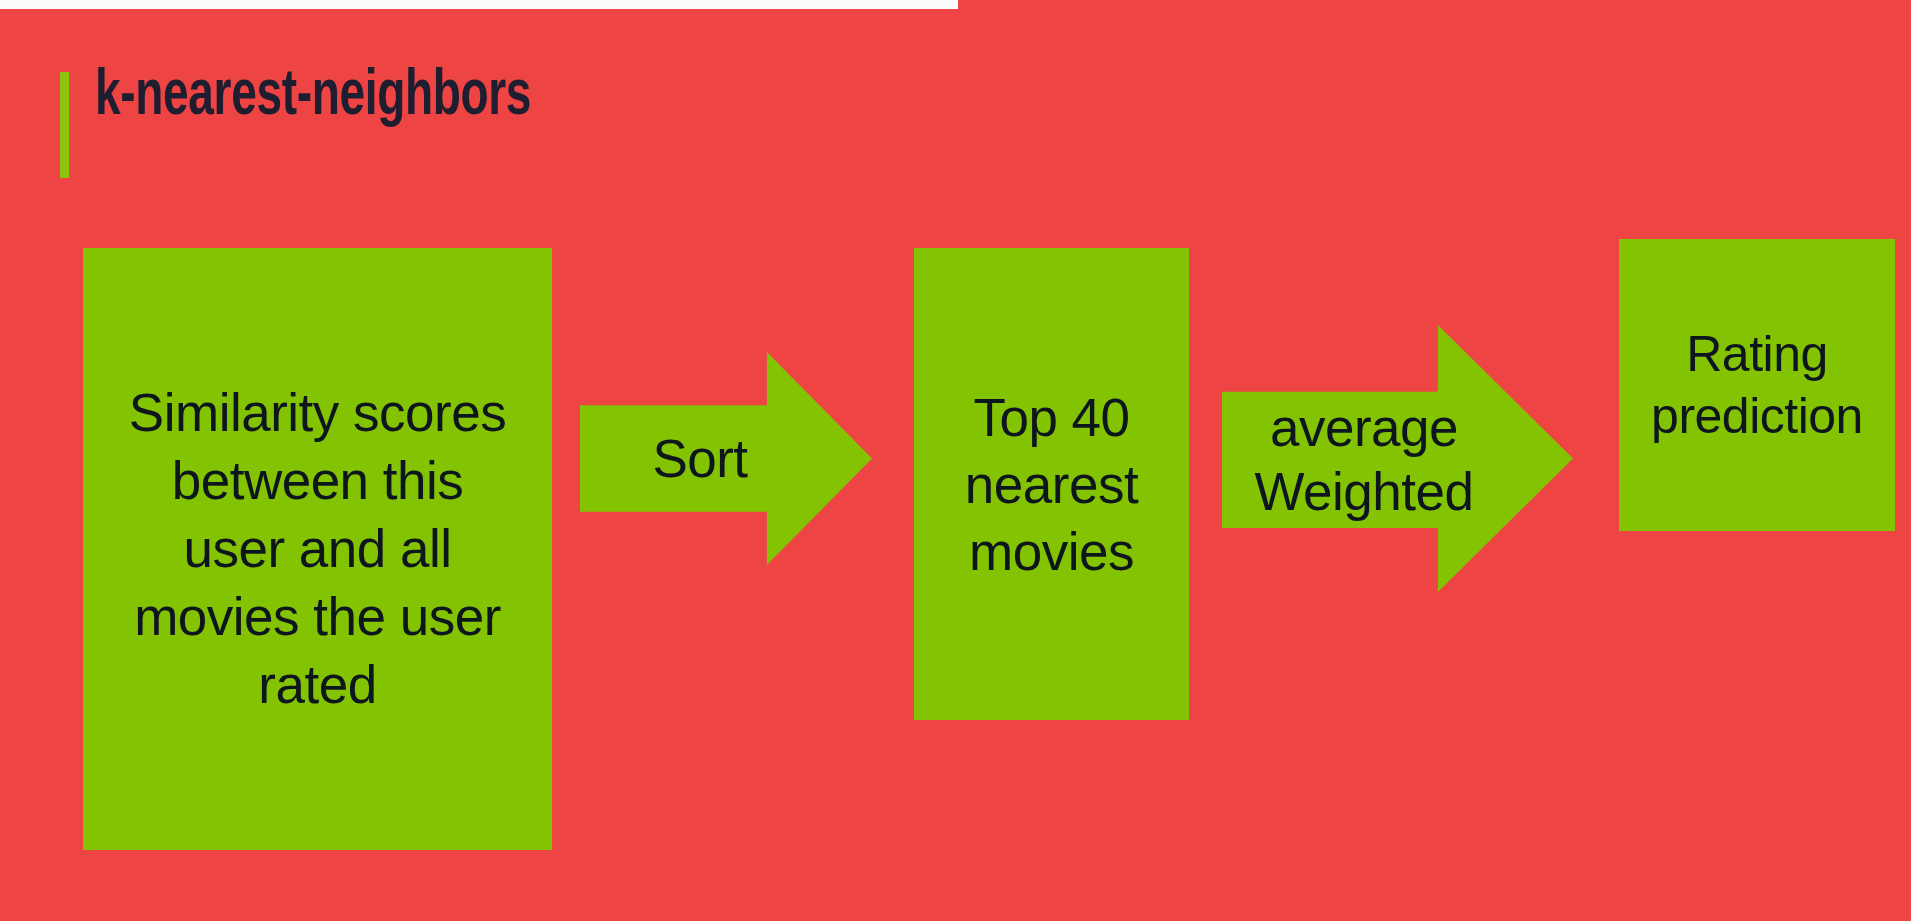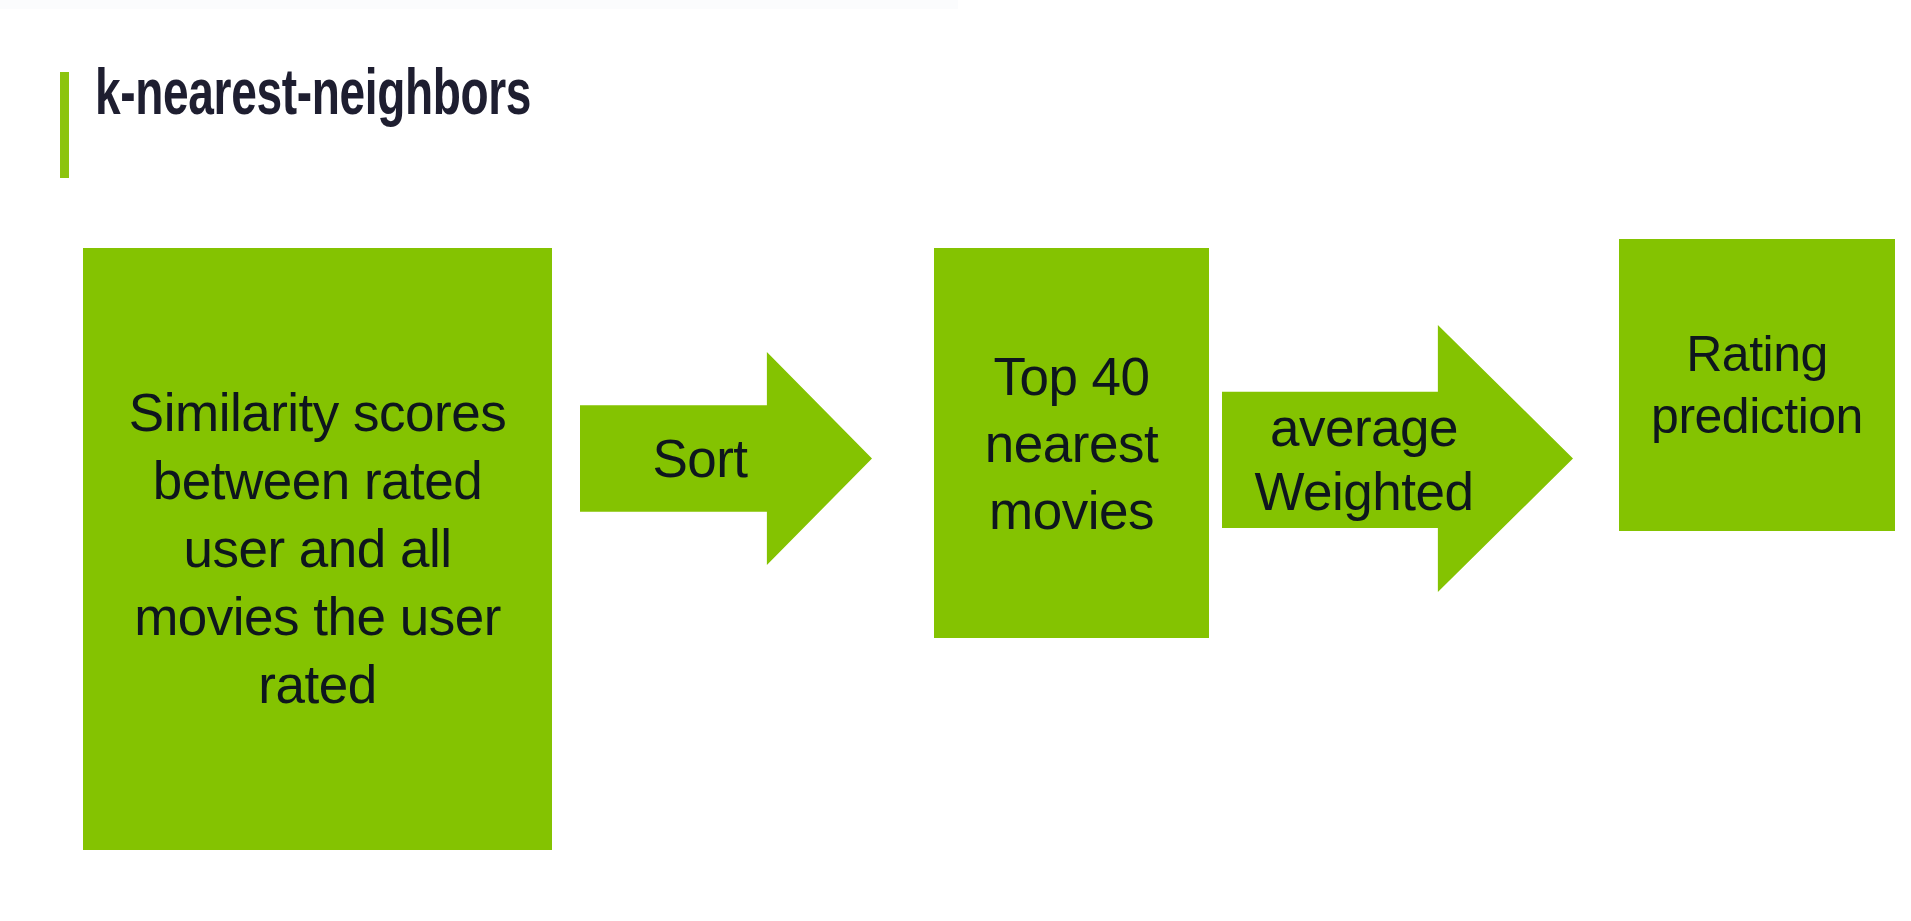--- a/index.html
+++ b/index.html
@@ -5,21 +5,21 @@
   html, body {
     margin: 0;
     padding: 0;
     background: #e8e9eb;
     font-family: "Liberation Sans", "DejaVu Sans", sans-serif;
   }
   .slide {
     position: relative;
     width: 1911px;
     height: 921px;
-    background: #ffffff;
+    background: #ef4444;
     overflow: hidden;
   }
   .top-strip {
     position: absolute;
     left: 0; top: 0;
     width: 958px; height: 9px;
     background: #fbfcfd;
   }
   .accent-bar {
     position: absolute;
@@ -49,21 +49,21 @@
     text-align: center;
     color: #0e161d;
   }
   .gbox .line {
     font-size: 53px;
     line-height: 68px;
     letter-spacing: -0.5px;
     white-space: nowrap;
   }
   #box-similarity { left: 83px;  top: 248px; width: 469px; height: 602px; align-items: center; }
-  #box-top40      { left: 934px; top: 248px; width: 275px; height: 390px; }
+  #box-top40      { left: 914px; top: 248px; width: 275px; height: 472px; }
   #box-top40 .line { line-height: 67px; }
   #box-rating     { left: 1619px; top: 239px; width: 276px; height: 292px; }
   #box-rating .line { font-size: 50px; line-height: 62px; }
 
   .garrow {
     position: absolute;
     background: #84c301;
   }
   #arrow-sort {
     left: 580px; top: 352px;
@@ -99,21 +99,21 @@
 <div class="slide">
 
   <div class="top-strip"></div>
 
   <div class="accent-bar"></div>
 
   <div class="slide-title">k-nearest-neighbors</div>
 
   <div class="gbox" id="box-similarity">
     <div class="line">Similarity scores</div>
-    <div class="line">between rated</div>
+    <div class="line">between this</div>
     <div class="line">user and all</div>
     <div class="line">movies the user</div>
     <div class="line">rated</div>
   </div>
 
   <div class="garrow" id="arrow-sort"></div>
   <div class="arrow-label" id="label-sort">
     <div class="line">Sort</div>
   </div>
 

